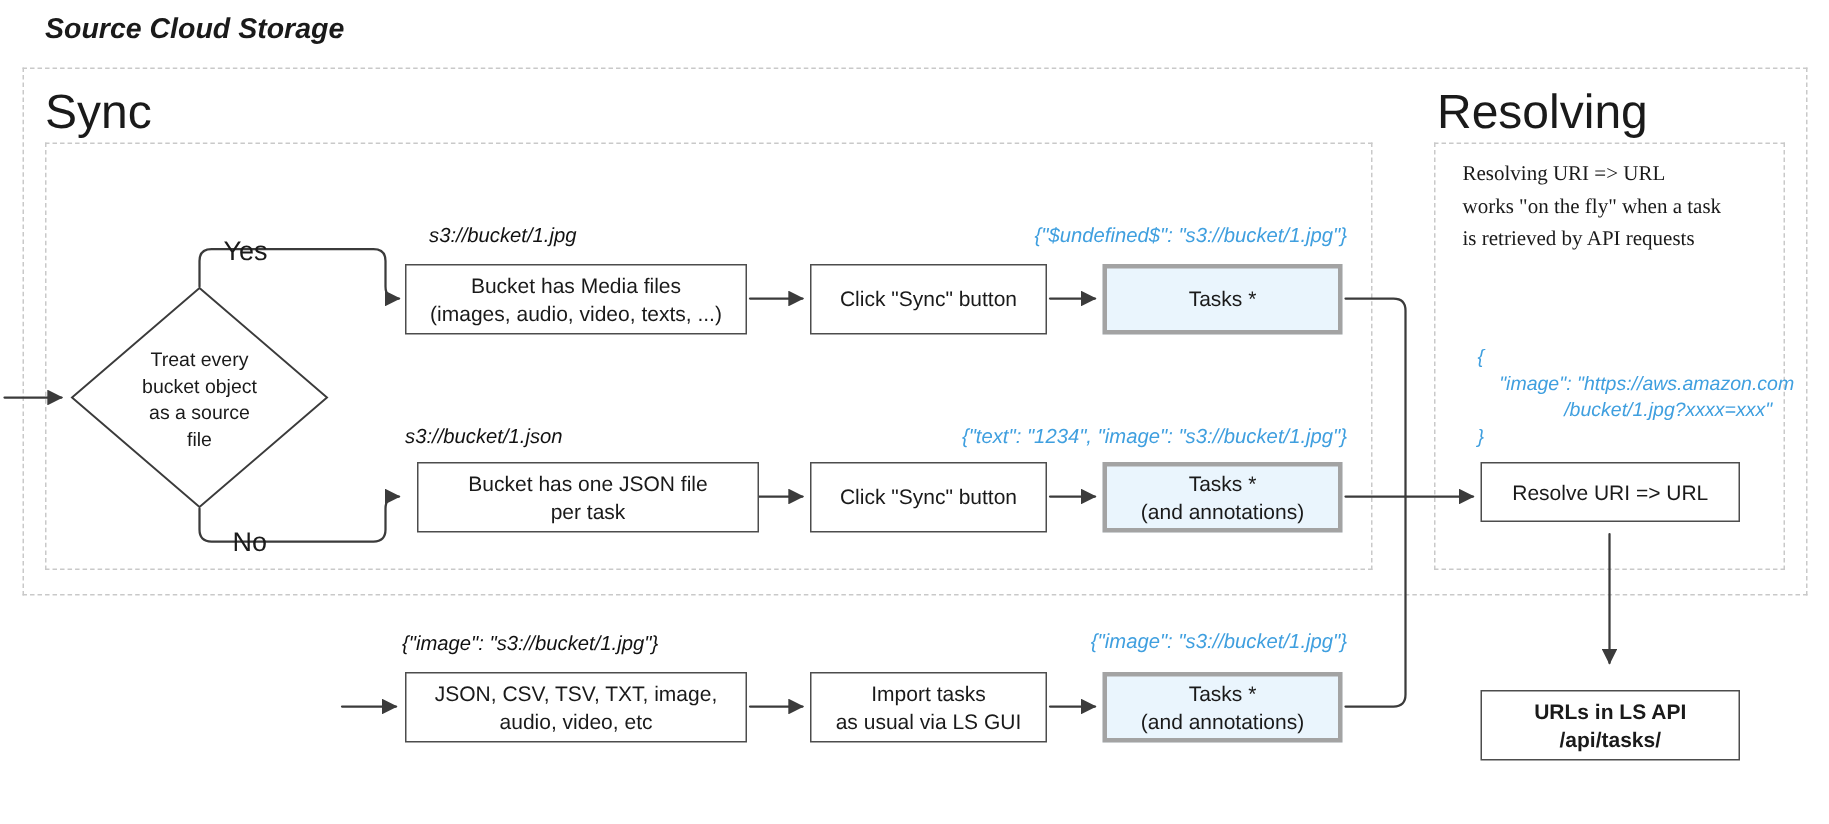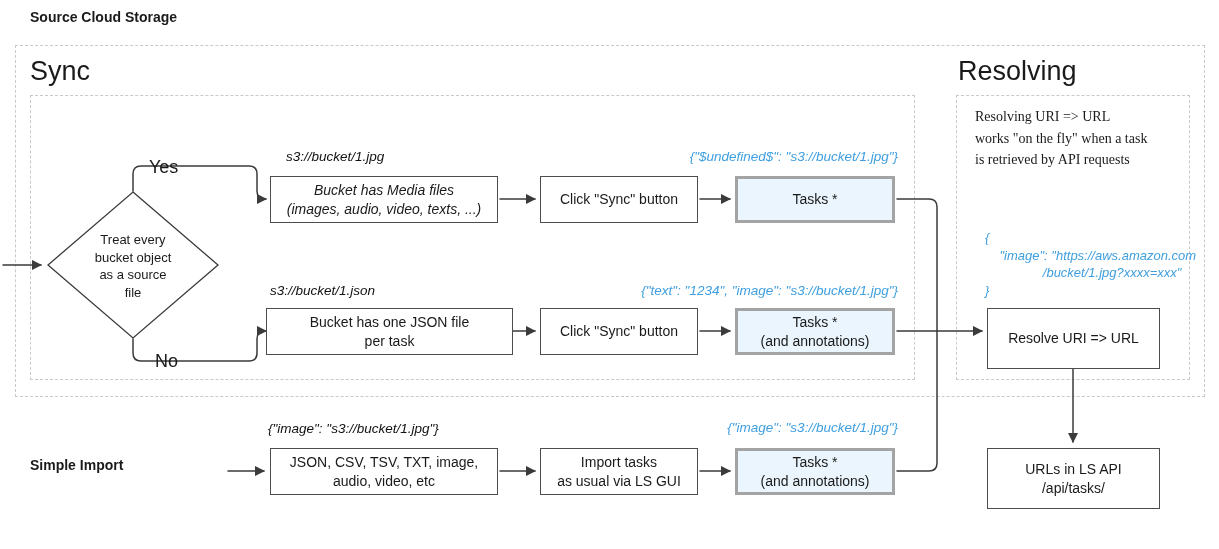--- a/index.html
+++ b/index.html
@@ -9,22 +9,22 @@
   .dashed { position:absolute; border:1px dashed #c9c9c9; background:transparent; z-index:1; }
   .wires { position:absolute; left:0; top:0; z-index:2; pointer-events:none; }
   .box {
     position:absolute; z-index:3;
     display:flex; align-items:center; justify-content:center;
     text-align:center; border:1px solid #4d4d4d; background:#fff;
     font-size:14px; line-height:1.32; white-space:pre-line;
   }
   .box.blue { border:3px solid #a3a3a3; background:#eaf5fd; }
   .txt { position:absolute; z-index:3; }
-  .title { font-size:14px; font-weight:700; }
-  .section-label { font-size:27px; }
+  .title { font-size:19px; font-weight:700;font-style:italic; }
+  .section-label { font-size:32px; }
   .desc { font-size:14px; }
   .uri { font-style:italic; font-size:13.5px; color:#111; white-space:pre; }
   .json-blue { font-style:italic; font-size:13.5px; color:#3f9fdf; white-space:pre; }
   .json-blue.right { text-align:right; }
   .diamond-label { width:120px; text-align:center; font-size:13px; line-height:1.35; white-space:pre-line; }
   .branch-label { font-size:18px; }
   .footnote { font-size:14.5px; text-align:center; }
   .pre-line { white-space:pre-line;font-family:Liberation Serif, serif; }
 </style>
 </head>
@@ -66,46 +66,45 @@
   <div class="txt section-label" style="left:958px; top:56px;">Resolving</div>
 
   <div class="txt diamond-label" style="left:73px; top:231px;">Treat every
 bucket object
 as a source
 file</div>
   <div class="txt branch-label" style="left:149px; top:157px;">Yes</div>
   <div class="txt branch-label" style="left:155px; top:351px;">No</div>
 
   <div class="txt uri" style="left:286px; top:149px;">s3://bucket/1.jpg</div>
-  <div class="box" style="left:270px; top:176px; width:228px; height:47px;font-style:italic;">Bucket has Media files
+  <div class="box" style="left:270px; top:176px; width:228px; height:47px;">Bucket has Media files
 (images, audio, video, texts, ...)</div>
   <div class="box" style="left:540px; top:176px; width:158px; height:47px;">Click "Sync" button</div>
   <div class="txt json-blue right" style="left:557px; top:149px; width:341px;">{"$undefined$": "s3://bucket/1.jpg"}</div>
   <div class="box blue" style="left:735px; top:176px; width:160px; height:47px;">Tasks *</div>
 
   <div class="txt uri" style="left:270px; top:283px;">s3://bucket/1.json</div>
-  <div class="box" style="left:266px; top:308px; width:247px; height:47px;">Bucket has one JSON file
+  <div class="box" style="left:278px; top:308px; width:228px; height:47px;">Bucket has one JSON file
 per task</div>
   <div class="box" style="left:540px; top:308px; width:158px; height:47px;">Click "Sync" button</div>
   <div class="txt json-blue right" style="left:557px; top:283px; width:341px;">{"text": "1234", "image": "s3://bucket/1.jpg"}</div>
   <div class="box blue" style="left:735px; top:308px; width:160px; height:47px;">Tasks *
 (and annotations)</div>
 
   <div class="txt desc pre-line" style="left:975px; top:106px; width:215px; line-height:1.55;">Resolving URI =&gt; URL
 works "on the fly" when a task
 is retrieved by API requests</div>
   <div class="txt json-blue" style="left:985px; top:229px; font-size:13px; line-height:1.35;">{
     "image": "https://aws.amazon.com
                 /bucket/1.jpg?xxxx=xxx"
 }</div>
-  <div class="box" style="left:987px; top:308px; width:173px; height:61px;">Resolve URI =&gt; URL</div>
-  <div class="box" style="left:987px; top:448px; width:173px; height:61px;">URLs in LS API
+  <div class="box" style="left:987px; top:308px; width:173px; height:40px;">Resolve URI =&gt; URL</div>
+  <div class="box" style="left:987px; top:460px; width:173px; height:47px;font-weight:bold;">URLs in LS API
 /api/tasks/</div>
 
-  <div class="txt title" style="left:30px; top:457px;">Simple Import</div>
   <div class="txt uri" style="left:268px; top:421px;">{"image": "s3://bucket/1.jpg"}</div>
   <div class="box" style="left:540px; top:448px; width:158px; height:47px;">Import tasks
 as usual via LS GUI</div>
   <div class="box" style="left:270px; top:448px; width:228px; height:47px;">JSON, CSV, TSV, TXT, image,
 audio, video, etc</div>
   <div class="txt json-blue right" style="left:557px; top:420px; width:341px;">{"image": "s3://bucket/1.jpg"}</div>
   <div class="box blue" style="left:735px; top:448px; width:160px; height:47px;">Tasks *
 (and annotations)</div>
 
 

